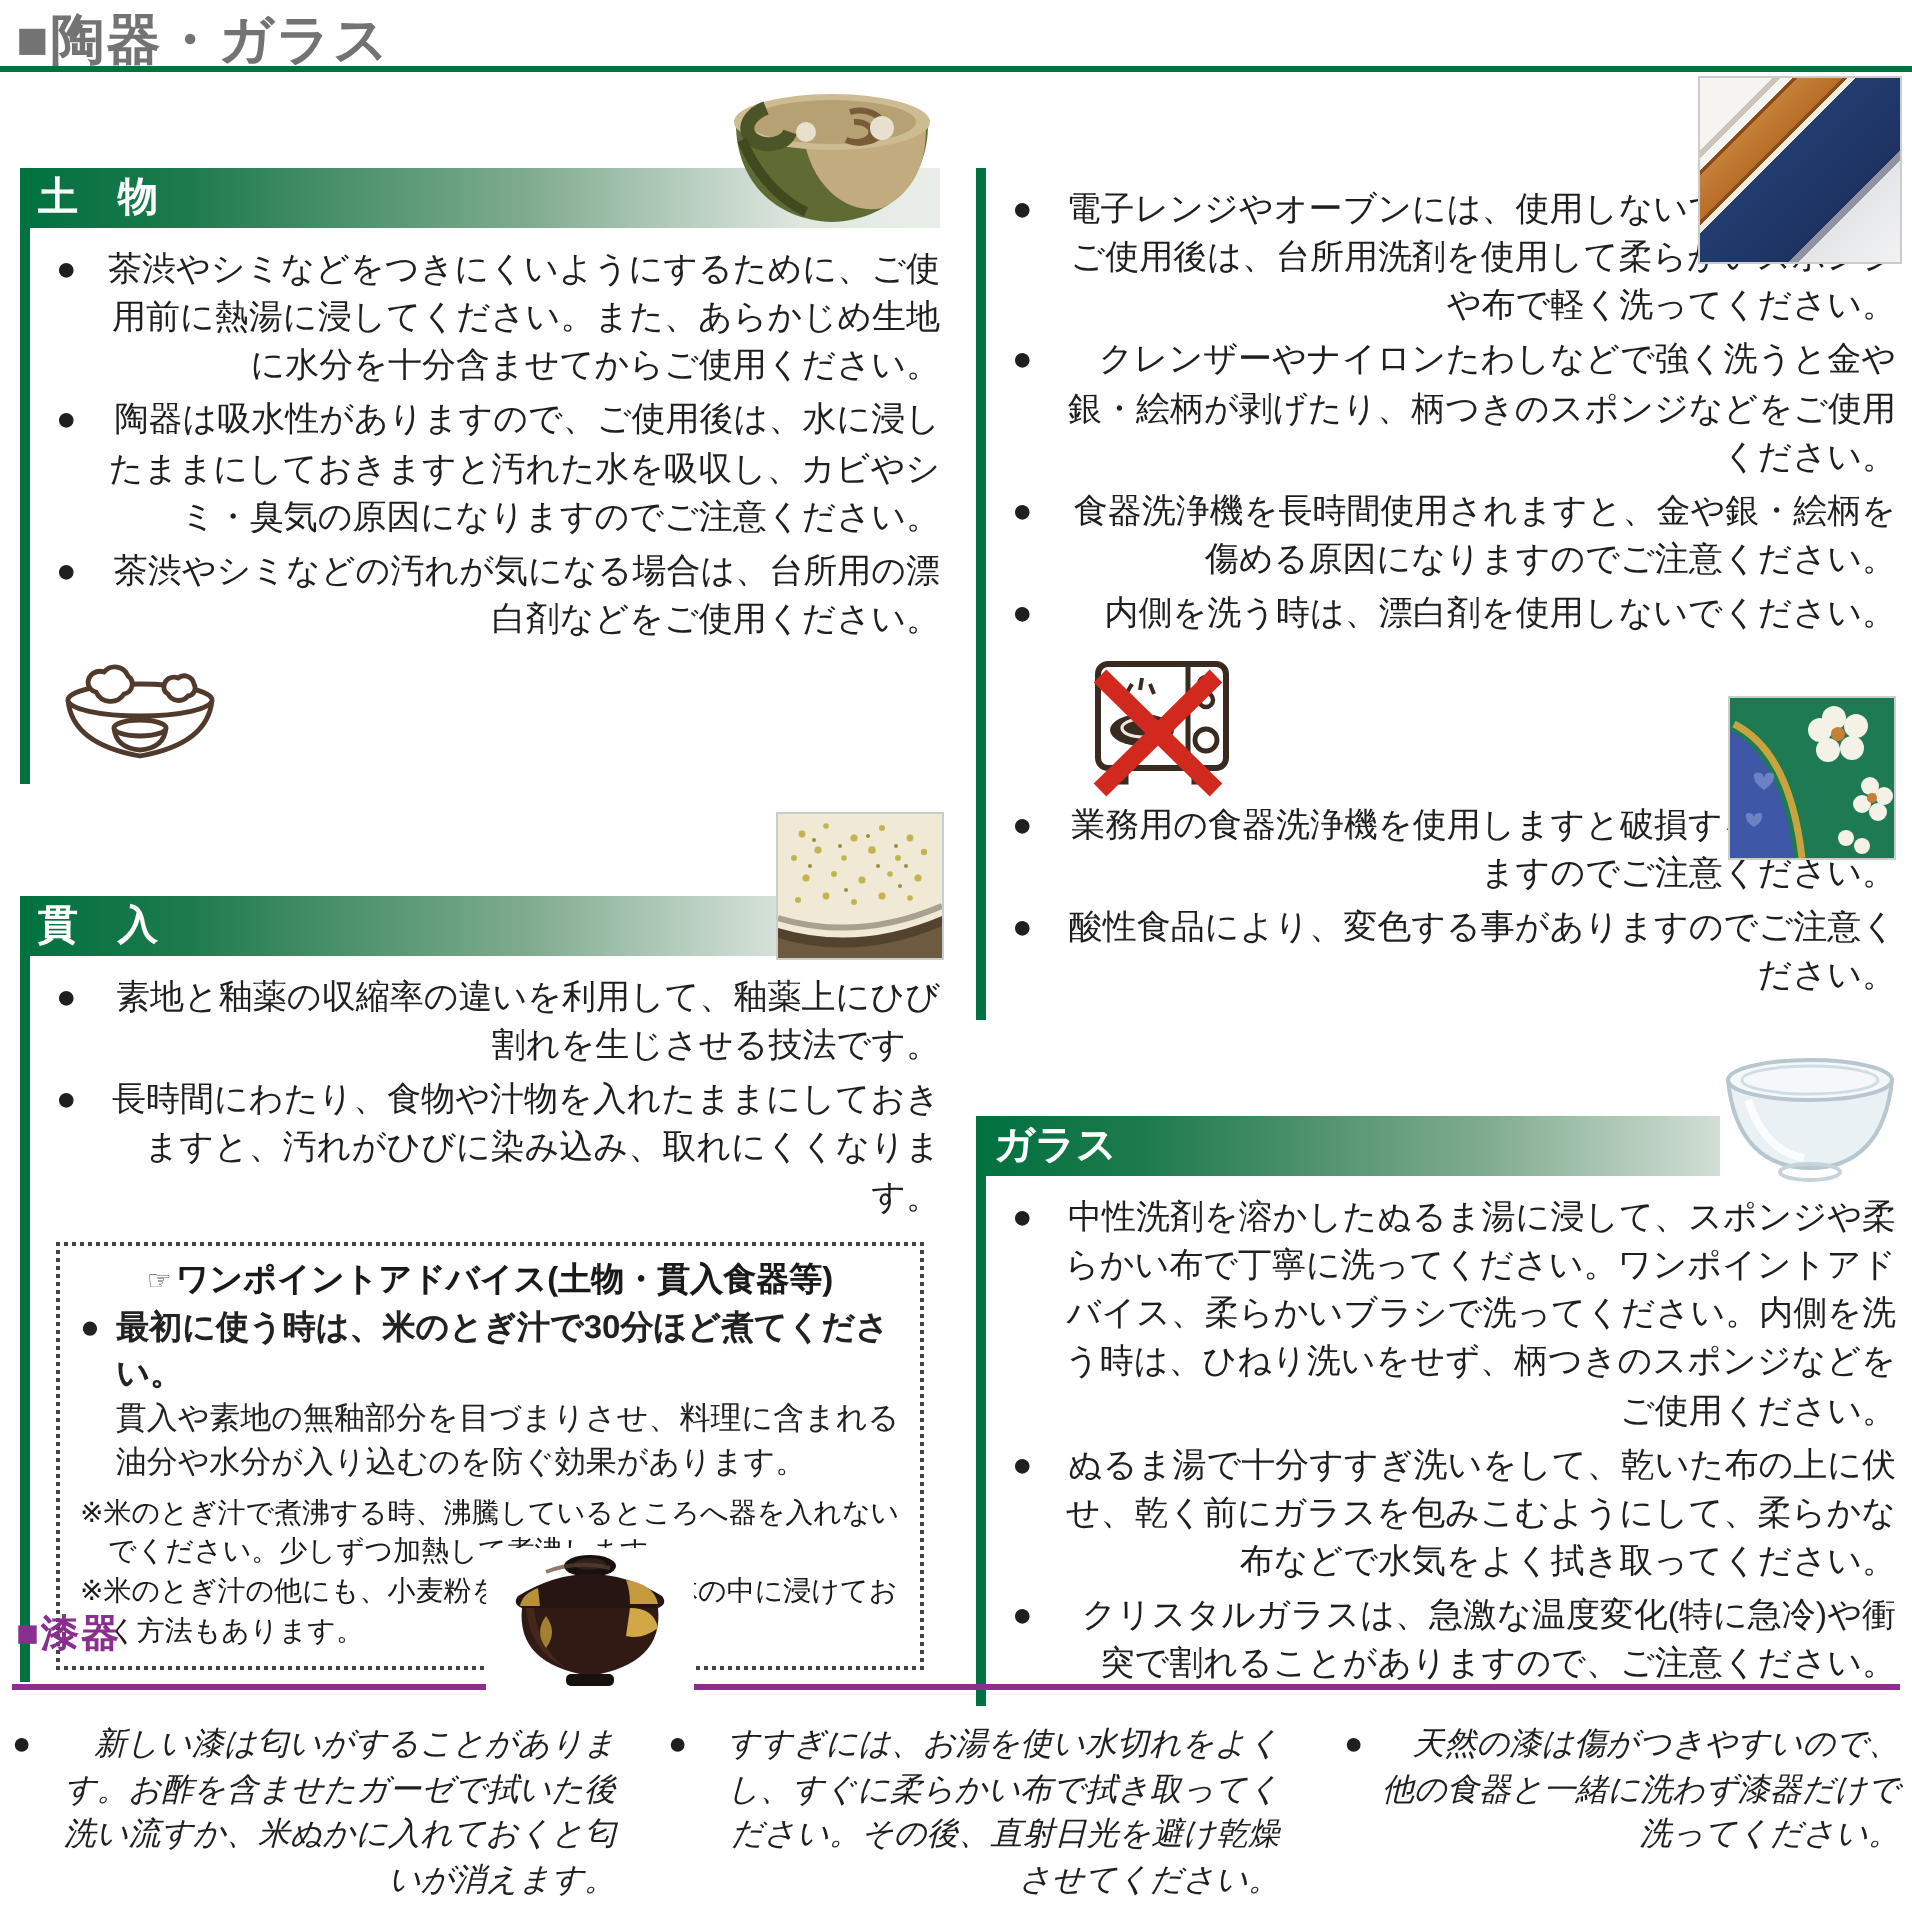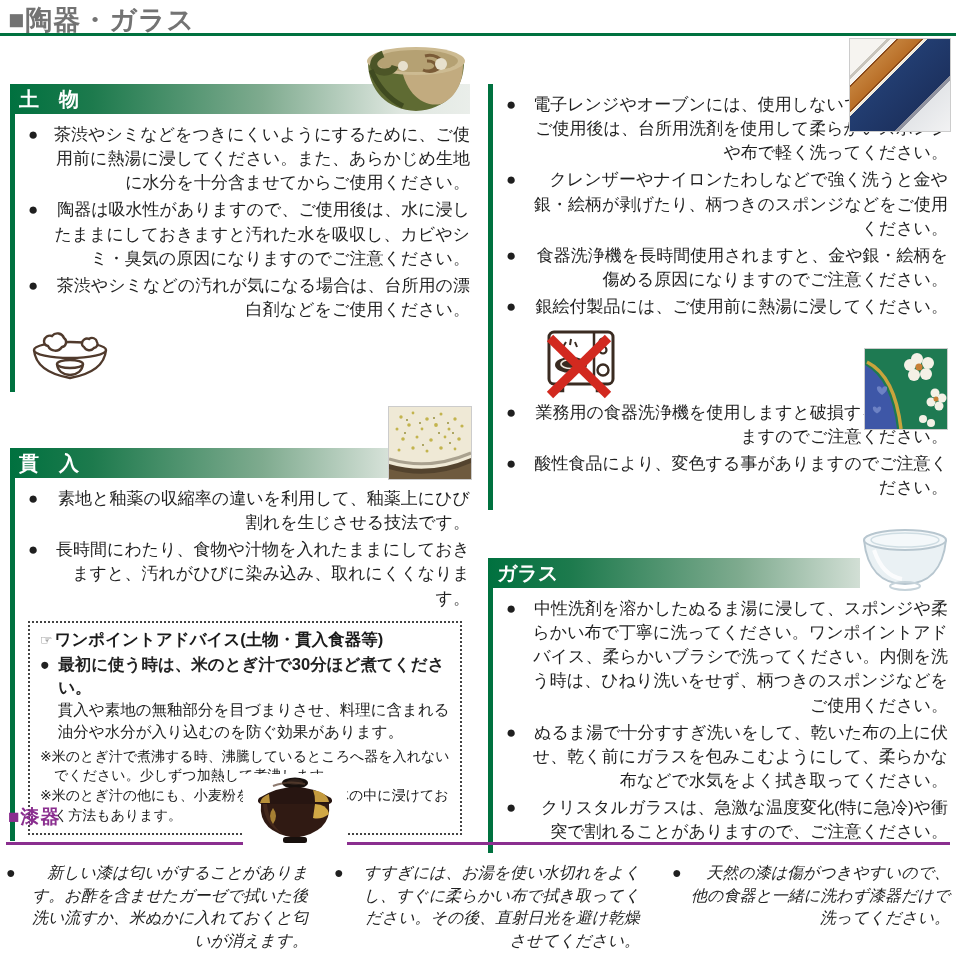--- a/index.html
+++ b/index.html
@@ -24,21 +24,21 @@
   .blt .dot{flex:none;width:1.15em;}
   .blt .dot::before{content:"●";}
   .blt .txt{flex:1;text-align:right;}
   
   .photo{position:absolute;background:#fff;z-index:3;}
   .photo.bordered{border:1px solid #cccccc;}
   
   .advice{
     border:2px dotted #444;margin:10px 8px 0 0;padding:6px 10px 8px 10px;
   }
-  .advice-title{font-size:16.5px;font-weight:bold;color:#1a1a1a;margin-bottom:2px;}
+  .advice-title{font-size:16.5px;font-weight:bold;color:#1a1a1a;margin-bottom:2px;text-align:center;}
   .advice-title .pointer{font-size:14px;color:#555;margin-right:2px;}
   .advice-main{display:flex;font-size:16.5px;font-weight:bold;line-height:1.4;}
   .advice-main .dot{flex:none;width:1.1em;}
   .advice-main .dot::before{content:"●";}
   .advice-sub{font-size:15.5px;line-height:1.42;padding-left:1.15em;margin-bottom:4px;}
   .advice-note{font-size:14px;line-height:1.4;padding-left:1em;text-indent:-1em;color:#1a1a1a;}
   
   .lacquer-title{position:absolute;left:8px;top:804px;font-size:19px;font-weight:bold;color:#8a2e8f;letter-spacing:1px;}
   .purple-rule{position:absolute;left:6px;top:842px;width:944px;height:2.5px;background:#8a2e8f;}
   .lacquer-cols{position:absolute;left:6px;top:862px;width:944px;display:flex;font-style:italic;}
@@ -201,21 +201,21 @@
       <div class="blt">
           <span class="dot"></span>
           <span class="txt">クレンザーやナイロンたわしなどで強く洗うと金や銀・絵柄が剥げたり、柄つきのスポンジなどをご使用ください。</span>
         </div>
       <div class="blt">
           <span class="dot"></span>
           <span class="txt">食器洗浄機を長時間使用されますと、金や銀・絵柄を傷める原因になりますのでご注意ください。</span>
         </div>
       <div class="blt">
           <span class="dot"></span>
-          <span class="txt">銀絵付製品には、ご使用前に熱湯に浸してください。</span>
+          <span class="txt">内側を洗う時は、漂白剤を使用しないでください。</span>
         </div>
       <div style="margin:4px 0 0 38px;">
         <svg width="82" height="78" viewBox="0 0 82 78">
           <rect x="5" y="9" width="64" height="52" rx="5" fill="#fff" stroke="#3a2b21" stroke-width="3"></rect>
           <line x1="50" y1="9" x2="50" y2="61" stroke="#3a2b21" stroke-width="2.5"></line>
           <circle cx="59" cy="19" r="3.5" fill="none" stroke="#3a2b21" stroke-width="2.2"></circle>
           <circle cx="59" cy="27" r="3.5" fill="none" stroke="#3a2b21" stroke-width="2.2"></circle>
           <circle cx="59" cy="47" r="5.5" fill="none" stroke="#3a2b21" stroke-width="2.4"></circle>
           <ellipse cx="27" cy="42" rx="16" ry="8" fill="#3a2b21"></ellipse>
           <ellipse cx="27" cy="41" rx="10" ry="4.5" fill="none" stroke="#efe7dd" stroke-width="1.6"></ellipse>

